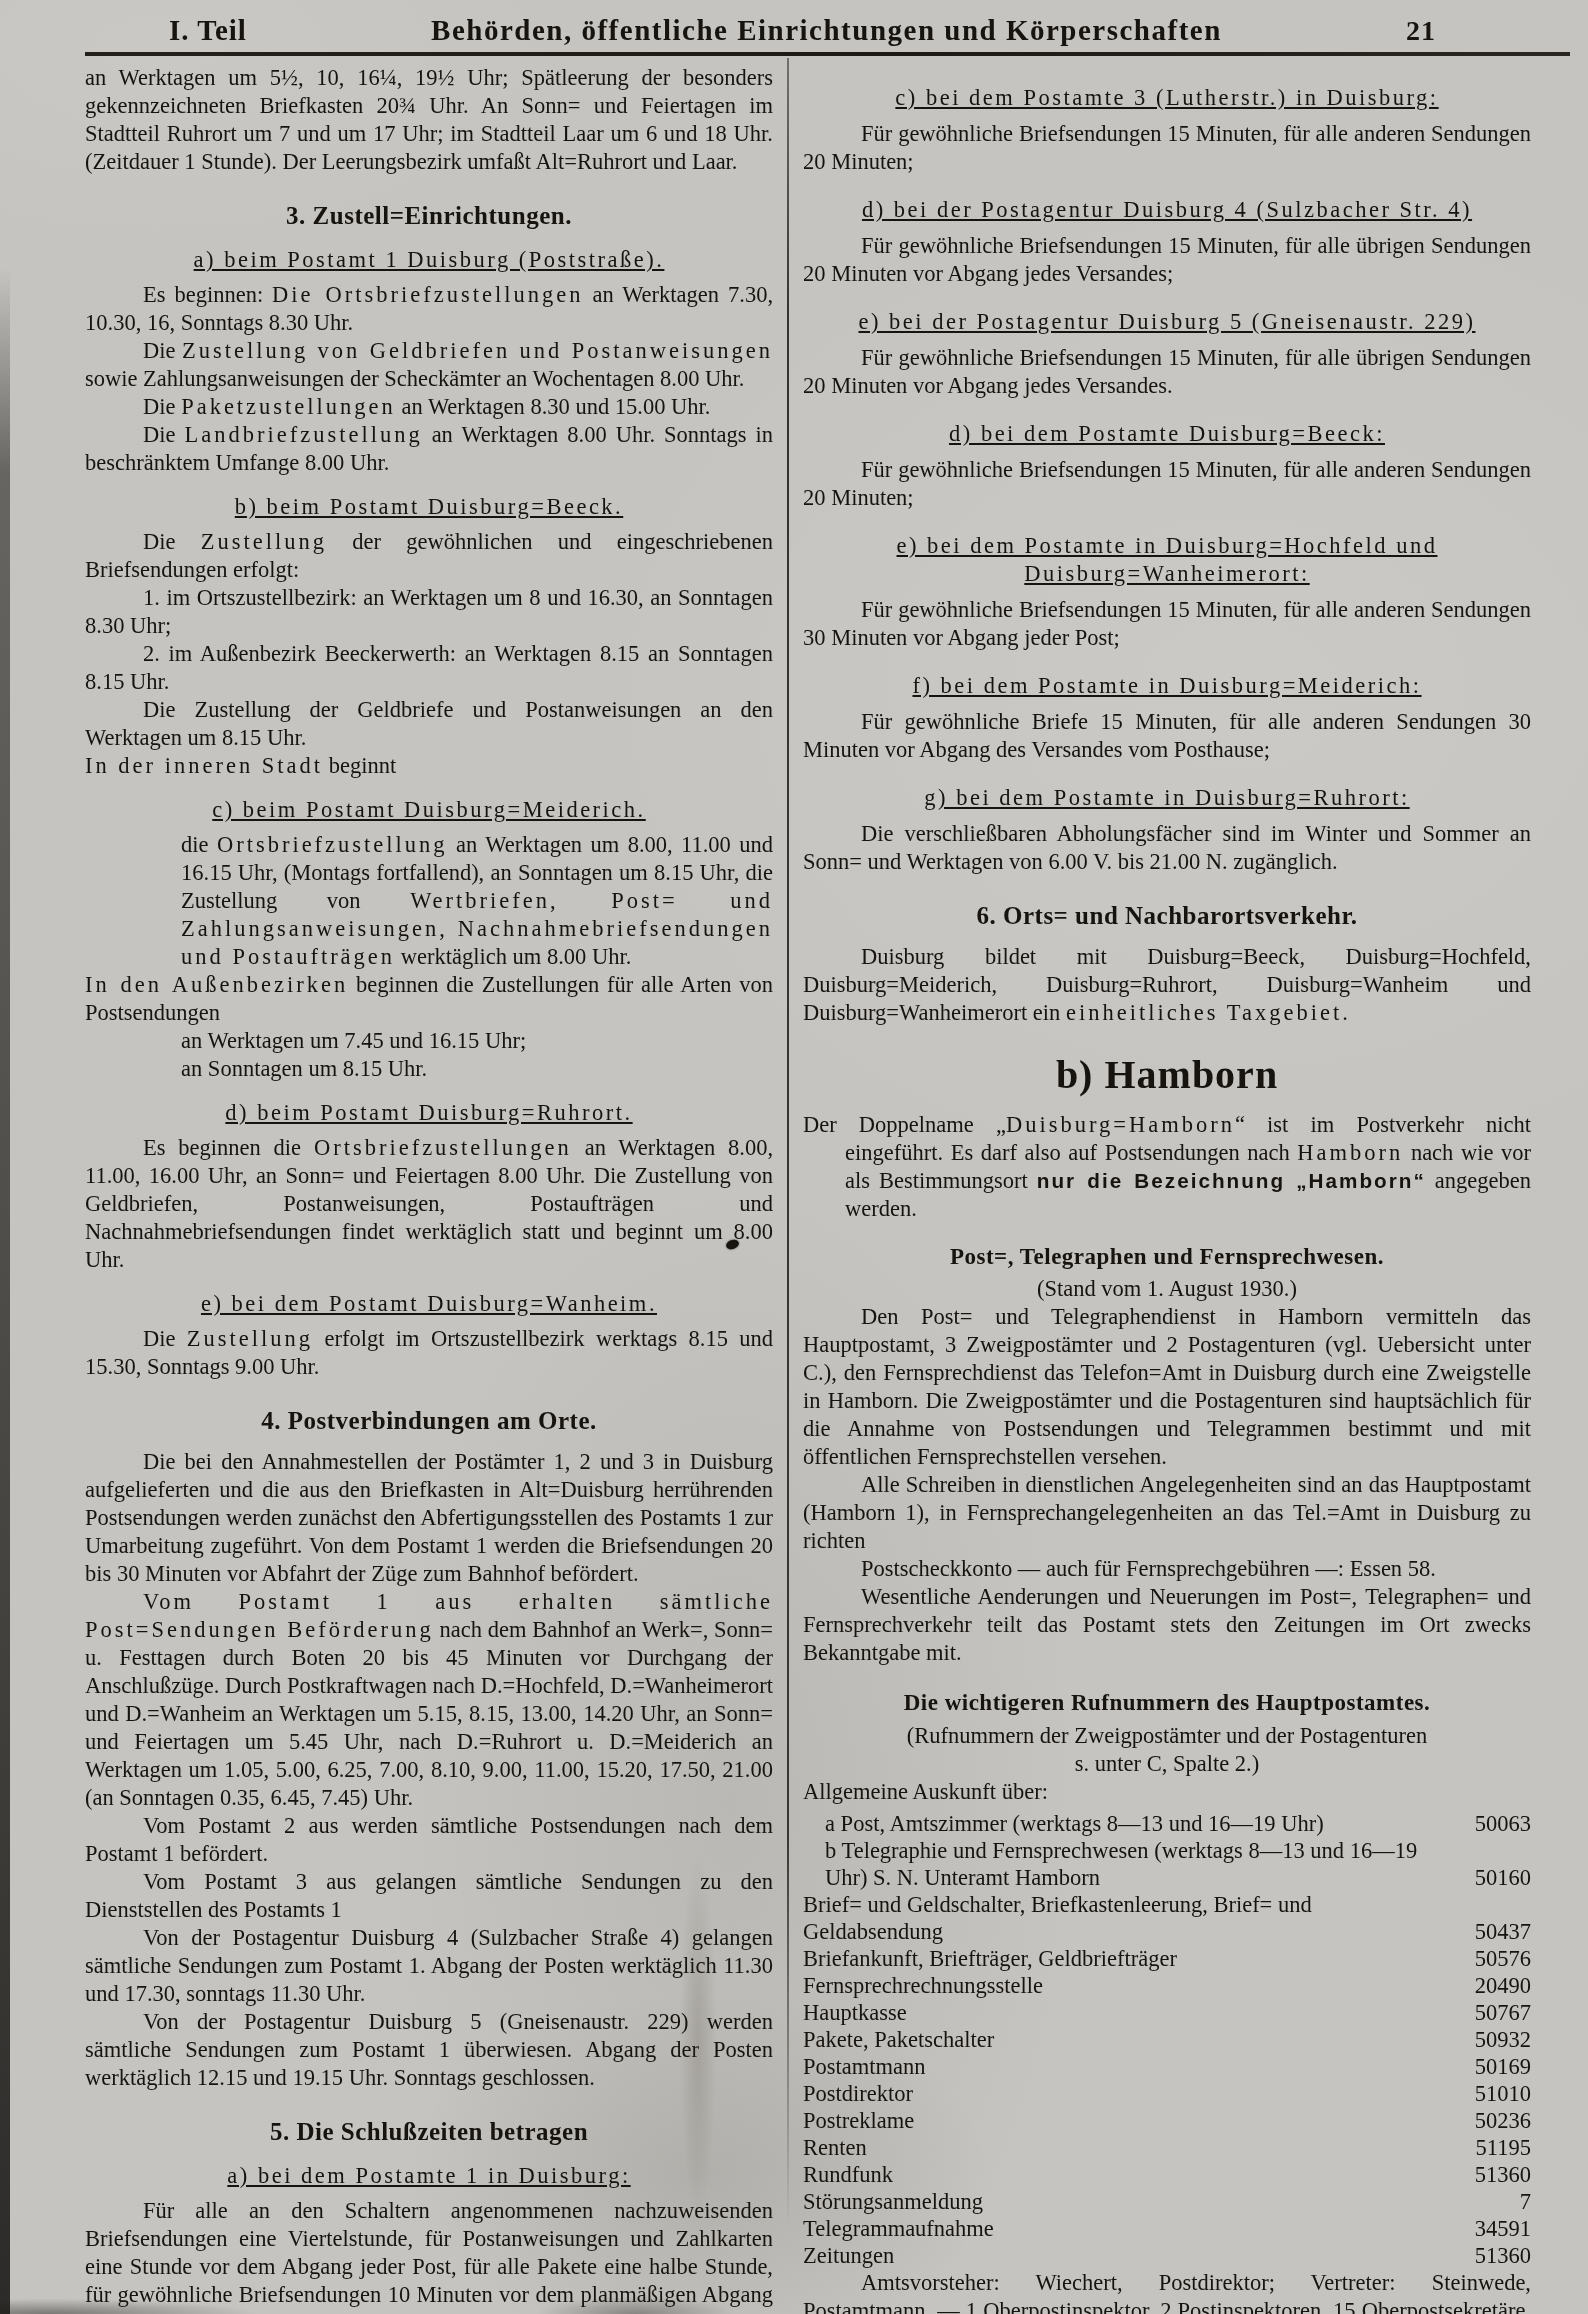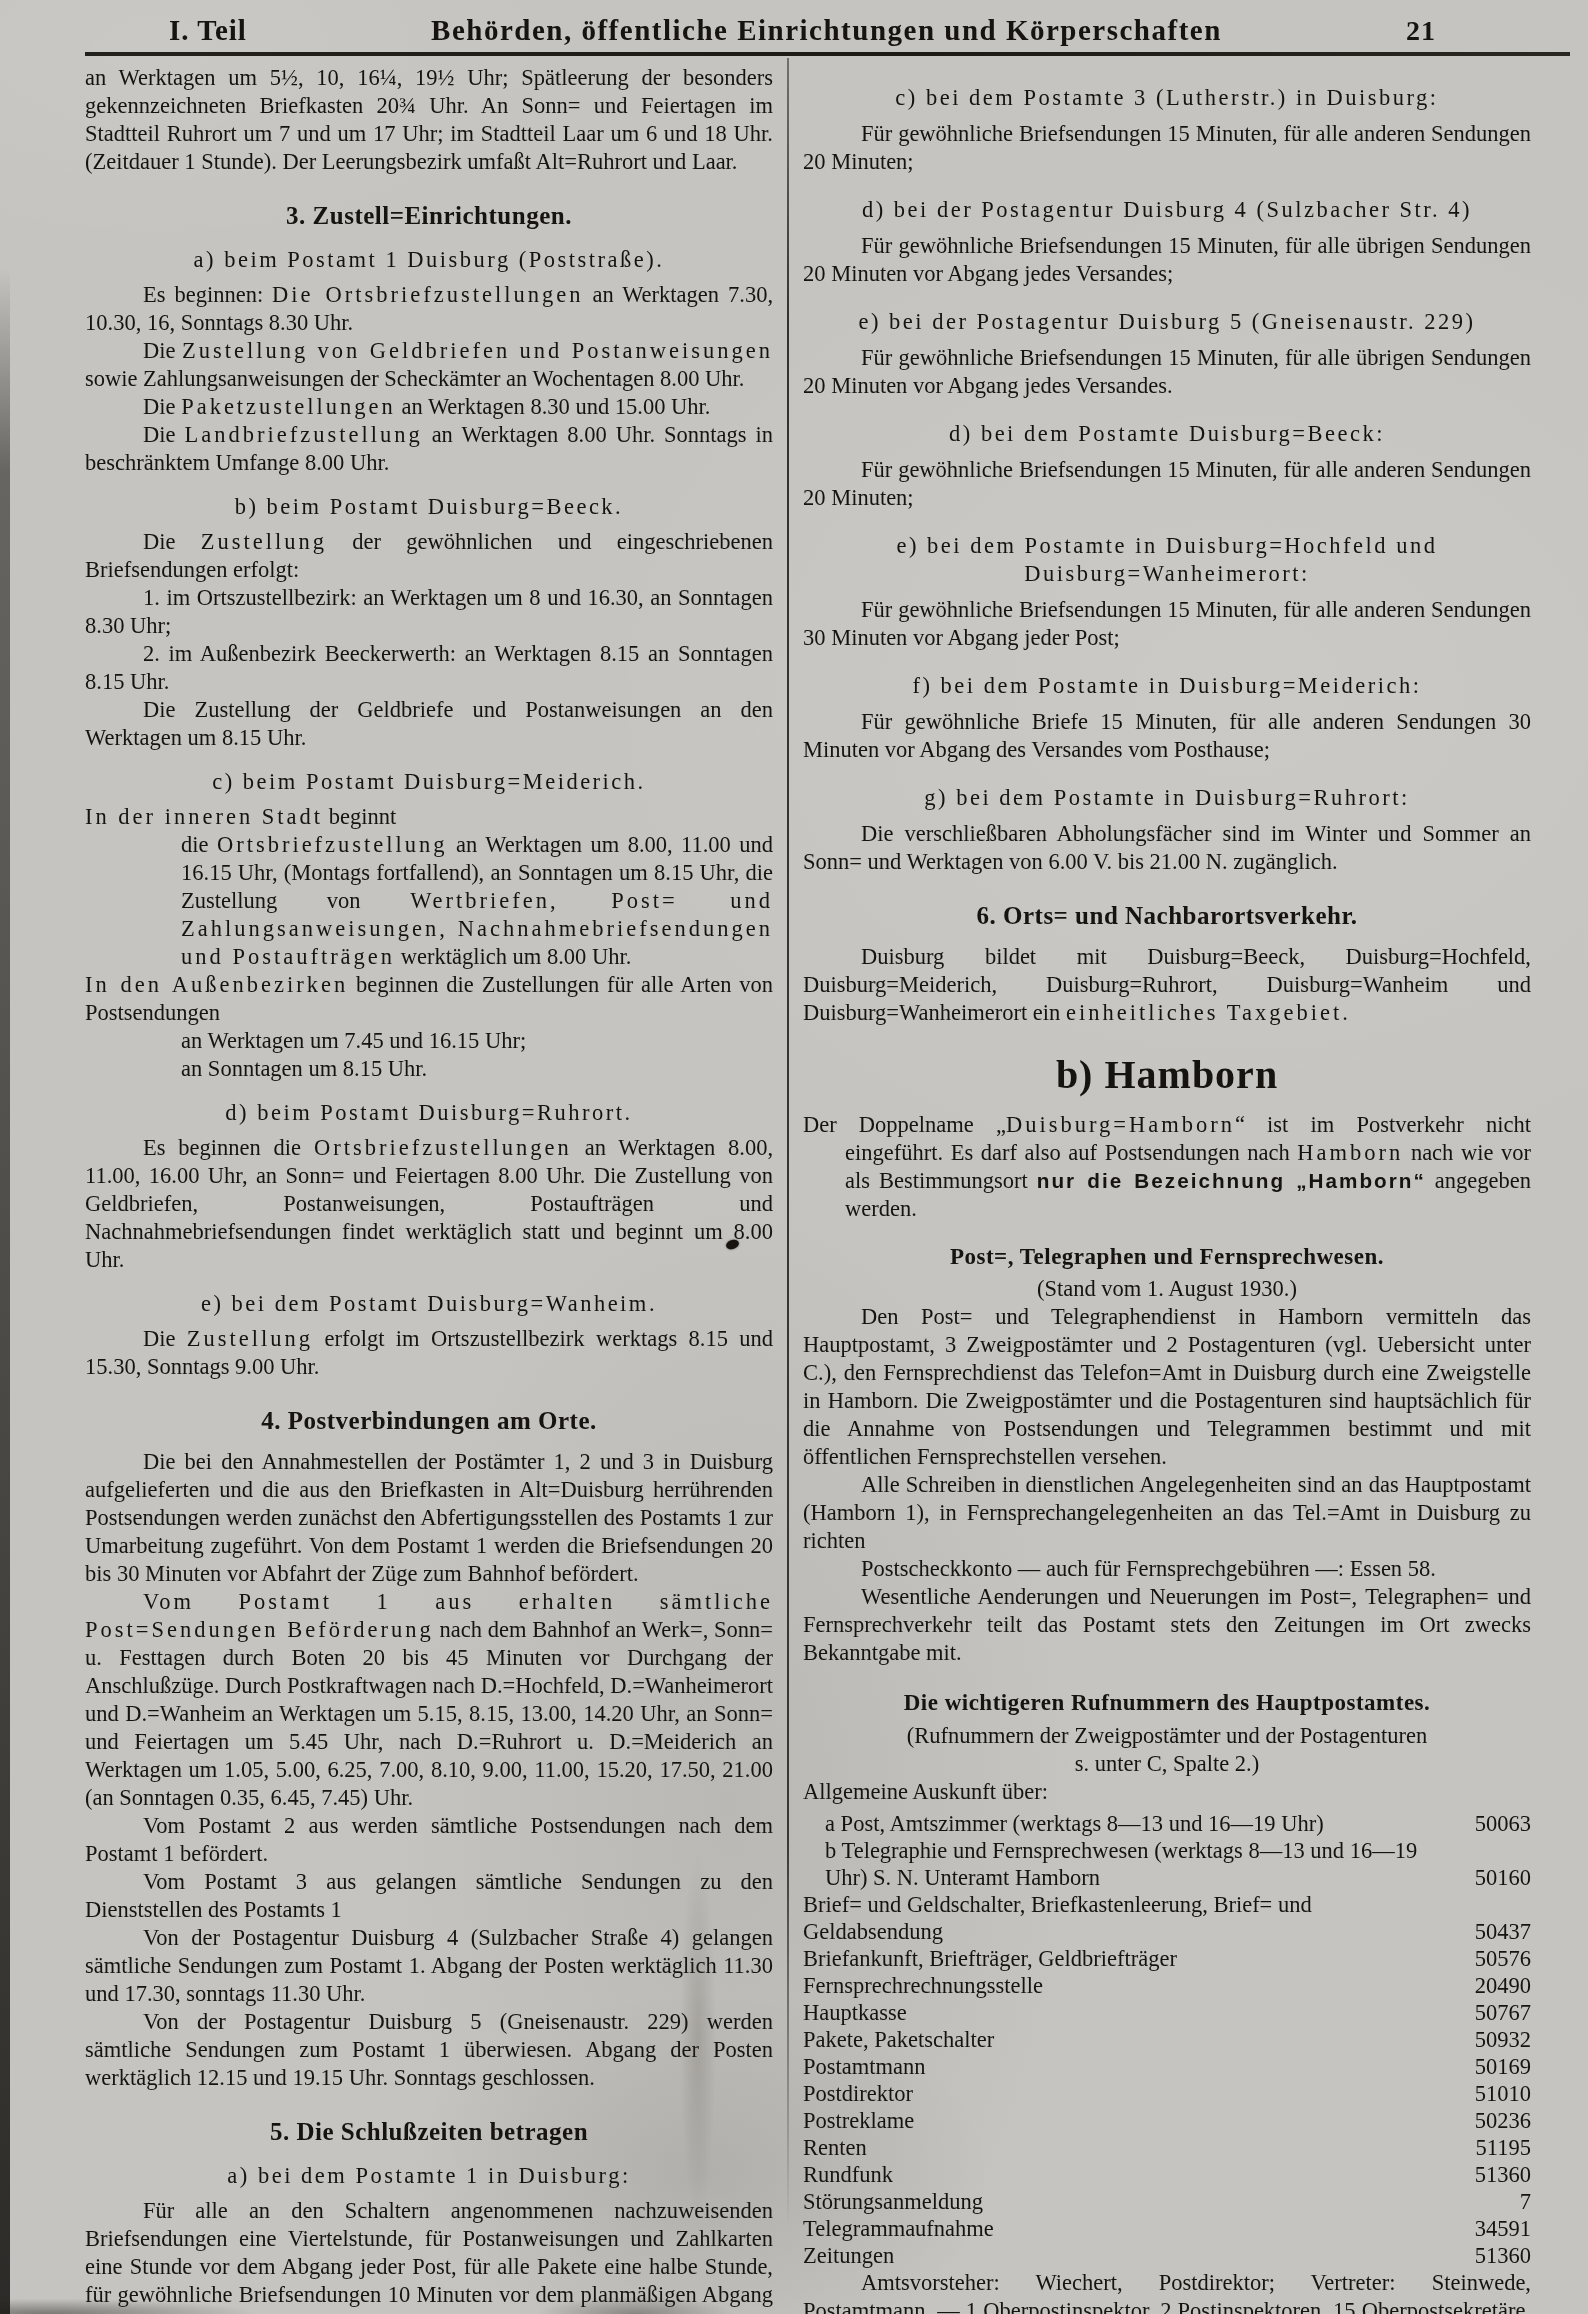--- a/index.html
+++ b/index.html
@@ -35,21 +35,21 @@
     position:absolute;left:787px;top:58px;width:2px;height:2170px;
     background:linear-gradient(180deg,rgba(47,44,40,.55) 0%,#35322d 12%,#3a3732 82%,rgba(58,55,50,0) 100%);
   }
   .blk{margin:0;}
   .para{text-align:justify;text-indent:58px;}
   .para.flush{text-indent:0;}
   .para.bindent{margin-left:96px;text-indent:0;}
   .para.hang{padding-left:42px;text-indent:-42px;text-align:justify;}
   .line-indent{margin-left:96px;}
   .heading{text-align:center;font-weight:700;font-size:25px;letter-spacing:.5px;margin:26px 0 13px;}
-  .subheading{text-align:center;letter-spacing:2.5px;font-size:22.5px;margin:16px 0 7px;}
+  .subheading{text-align:center;letter-spacing:2.5px;font-size:22.5px;margin:16px 0 7px;text-decoration:underline;}
   .col-right .subheading{margin:20px 0 8px;}
   .display-heading{text-align:center;font-weight:700;font-size:40px;letter-spacing:1px;margin:34px 0 22px;}
   .center-heading{text-align:center;font-weight:700;font-size:23px;margin:20px 0 4px;letter-spacing:.5px;}
   .bold-heading{text-align:center;font-weight:700;font-size:23px;margin:22px 0 5px;letter-spacing:.5px;}
   .center-line{text-align:center;}
   .sp{letter-spacing:3px;}
   .bs{font-family:"Liberation Sans","DejaVu Sans",sans-serif;font-weight:700;font-size:.92em;letter-spacing:2px;}
   .phone-list{margin-top:4px;}
   .phone-row{display:flex;align-items:flex-end;line-height:27px;gap:20px;}
   .phone-label{flex:1;padding-right:10px;}
@@ -92,22 +92,22 @@
       <div class="blk subheading">a) beim Postamt 1 Duisburg (Poststraße).</div>
       <div class="blk para"><span>Es beginnen: </span><span class="sp">Die Ortsbriefzustellungen</span><span> an Werktagen 7.30, 10.30, 16, Sonntags 8.30 Uhr.</span></div>
       <div class="blk para"><span>Die </span><span class="sp">Zustellung von Geldbriefen und Postanweisungen</span><span> sowie Zahlungsanweisungen der Scheckämter an Wochentagen 8.00 Uhr.</span></div>
       <div class="blk para"><span>Die </span><span class="sp">Paketzustellungen</span><span> an Werktagen 8.30 und 15.00 Uhr.</span></div>
       <div class="blk para"><span>Die </span><span class="sp">Landbriefzustellung</span><span> an Werktagen 8.00 Uhr.  Sonntags in beschränktem Umfange 8.00 Uhr.</span></div>
       <div class="blk subheading">b) beim Postamt Duisburg=Beeck.</div>
       <div class="blk para"><span>Die </span><span class="sp">Zustellung</span><span> der gewöhnlichen und eingeschriebenen Briefsendungen erfolgt:</span></div>
       <div class="blk para"><span>1. im Ortszustellbezirk:  an Werktagen um 8 und 16.30, an Sonntagen 8.30 Uhr;</span></div>
       <div class="blk para"><span>2. im Außenbezirk Beeckerwerth:  an Werktagen 8.15 an Sonntagen 8.15 Uhr.</span></div>
       <div class="blk para"><span>Die Zustellung der Geldbriefe und Postanweisungen an den Werktagen um 8.15 Uhr.</span></div>
+      <div class="blk para flush"><span class="sp">In der inneren Stadt</span><span> beginnt</span></div>
       <div class="blk subheading">c) beim Postamt Duisburg=Meiderich.</div>
-      <div class="blk para flush"><span class="sp">In der inneren Stadt</span><span> beginnt</span></div>
       <div class="blk para bindent"><span>die </span><span class="sp">Ortsbriefzustellung</span><span> an Werktagen um 8.00, 11.00 und 16.15 Uhr, (Montags fortfallend), an Sonntagen um 8.15 Uhr, die Zustellung von </span><span class="sp">Wertbriefen, Post= und Zahlungsanweisungen, Nachnahmebriefsendungen und Postaufträgen</span><span> werktäglich um 8.00 Uhr.</span></div>
       <div class="blk para flush"><span class="sp">In den Außenbezirken</span><span> beginnen die Zustellungen für alle Arten von Postsendungen</span></div>
       <div class="blk line-indent"><span>an Werktagen um 7.45 und 16.15 Uhr;</span></div>
       <div class="blk line-indent"><span>an Sonntagen um 8.15 Uhr.</span></div>
       <div class="blk subheading">d) beim Postamt Duisburg=Ruhrort.</div>
       <div class="blk para"><span>Es beginnen die </span><span class="sp">Ortsbriefzustellungen</span><span> an Werktagen 8.00, 11.00, 16.00 Uhr, an Sonn= und Feiertagen 8.00 Uhr.  Die Zustellung von Geldbriefen, Postanweisungen, Postaufträgen und Nachnahmebriefsendungen findet werktäglich statt und beginnt um 8.00 Uhr.</span></div>
       <div class="blk subheading">e) bei dem Postamt Duisburg=Wanheim.</div>
       <div class="blk para"><span>Die </span><span class="sp">Zustellung</span><span> erfolgt im Ortszustellbezirk werktags 8.15 und 15.30, Sonntags 9.00 Uhr.</span></div>
       <div class="blk heading">4. Postverbindungen am Orte.</div>
       <div class="blk para"><span>Die bei den Annahmestellen der Postämter 1, 2 und 3 in Duisburg aufgelieferten und die aus den Briefkasten in Alt=Duisburg herrührenden Postsendungen werden zunächst den Abfertigungsstellen des Postamts 1 zur Umarbeitung zugeführt.  Von dem Postamt 1 werden die Briefsendungen 20 bis 30 Minuten vor Abfahrt der Züge zum Bahnhof befördert.</span></div>

